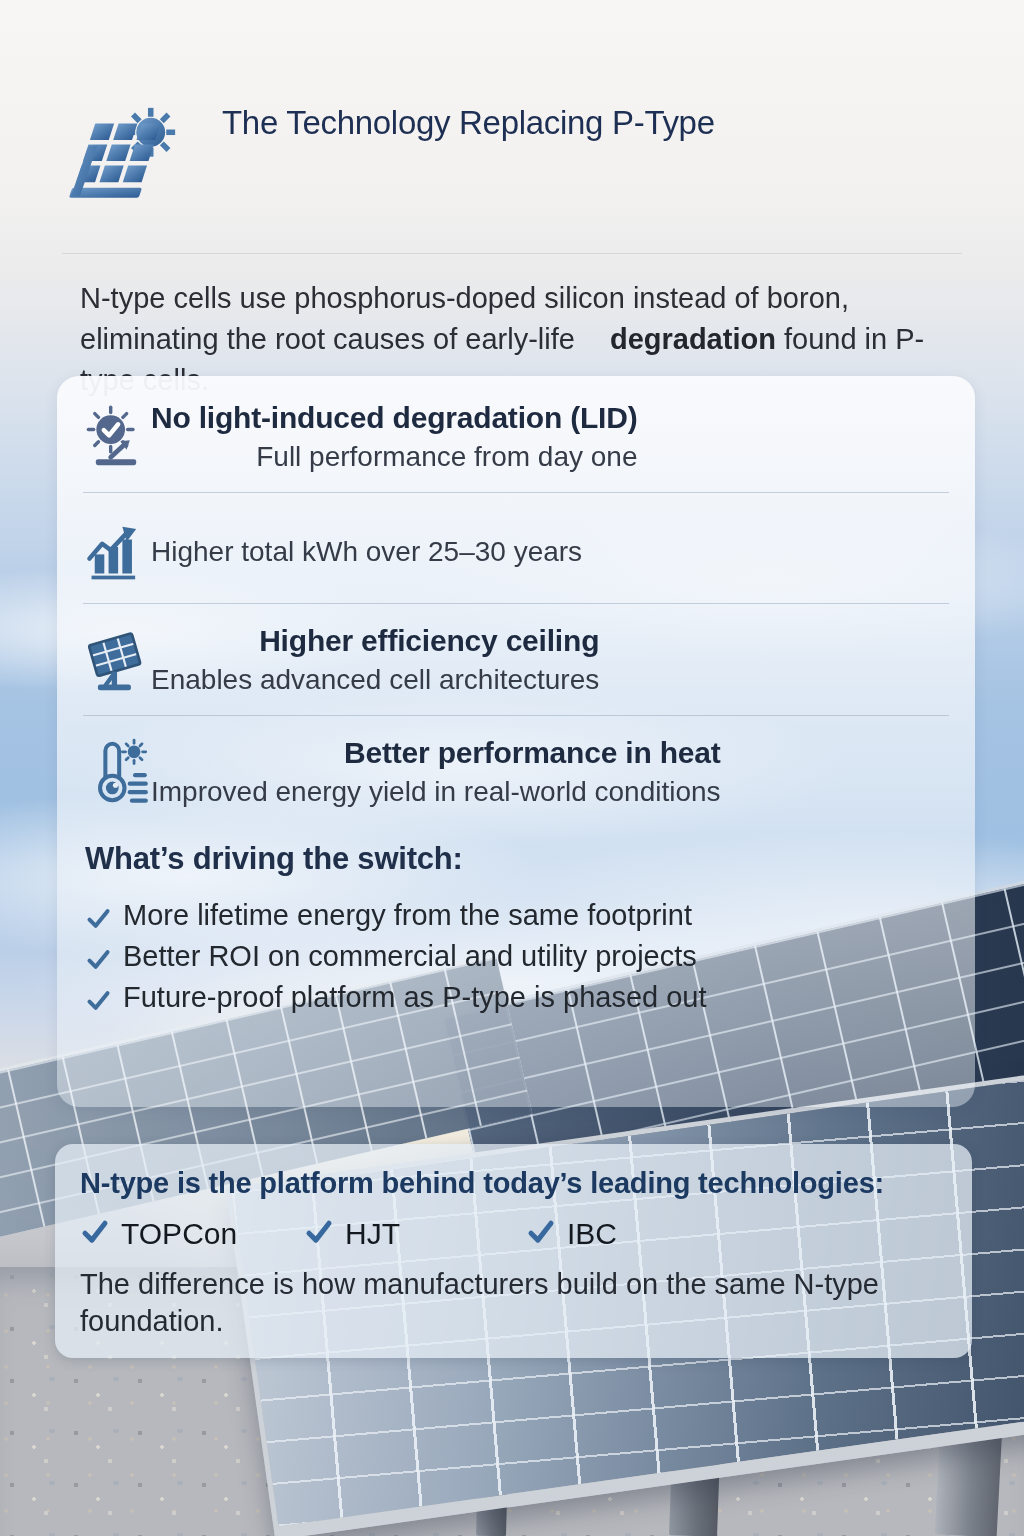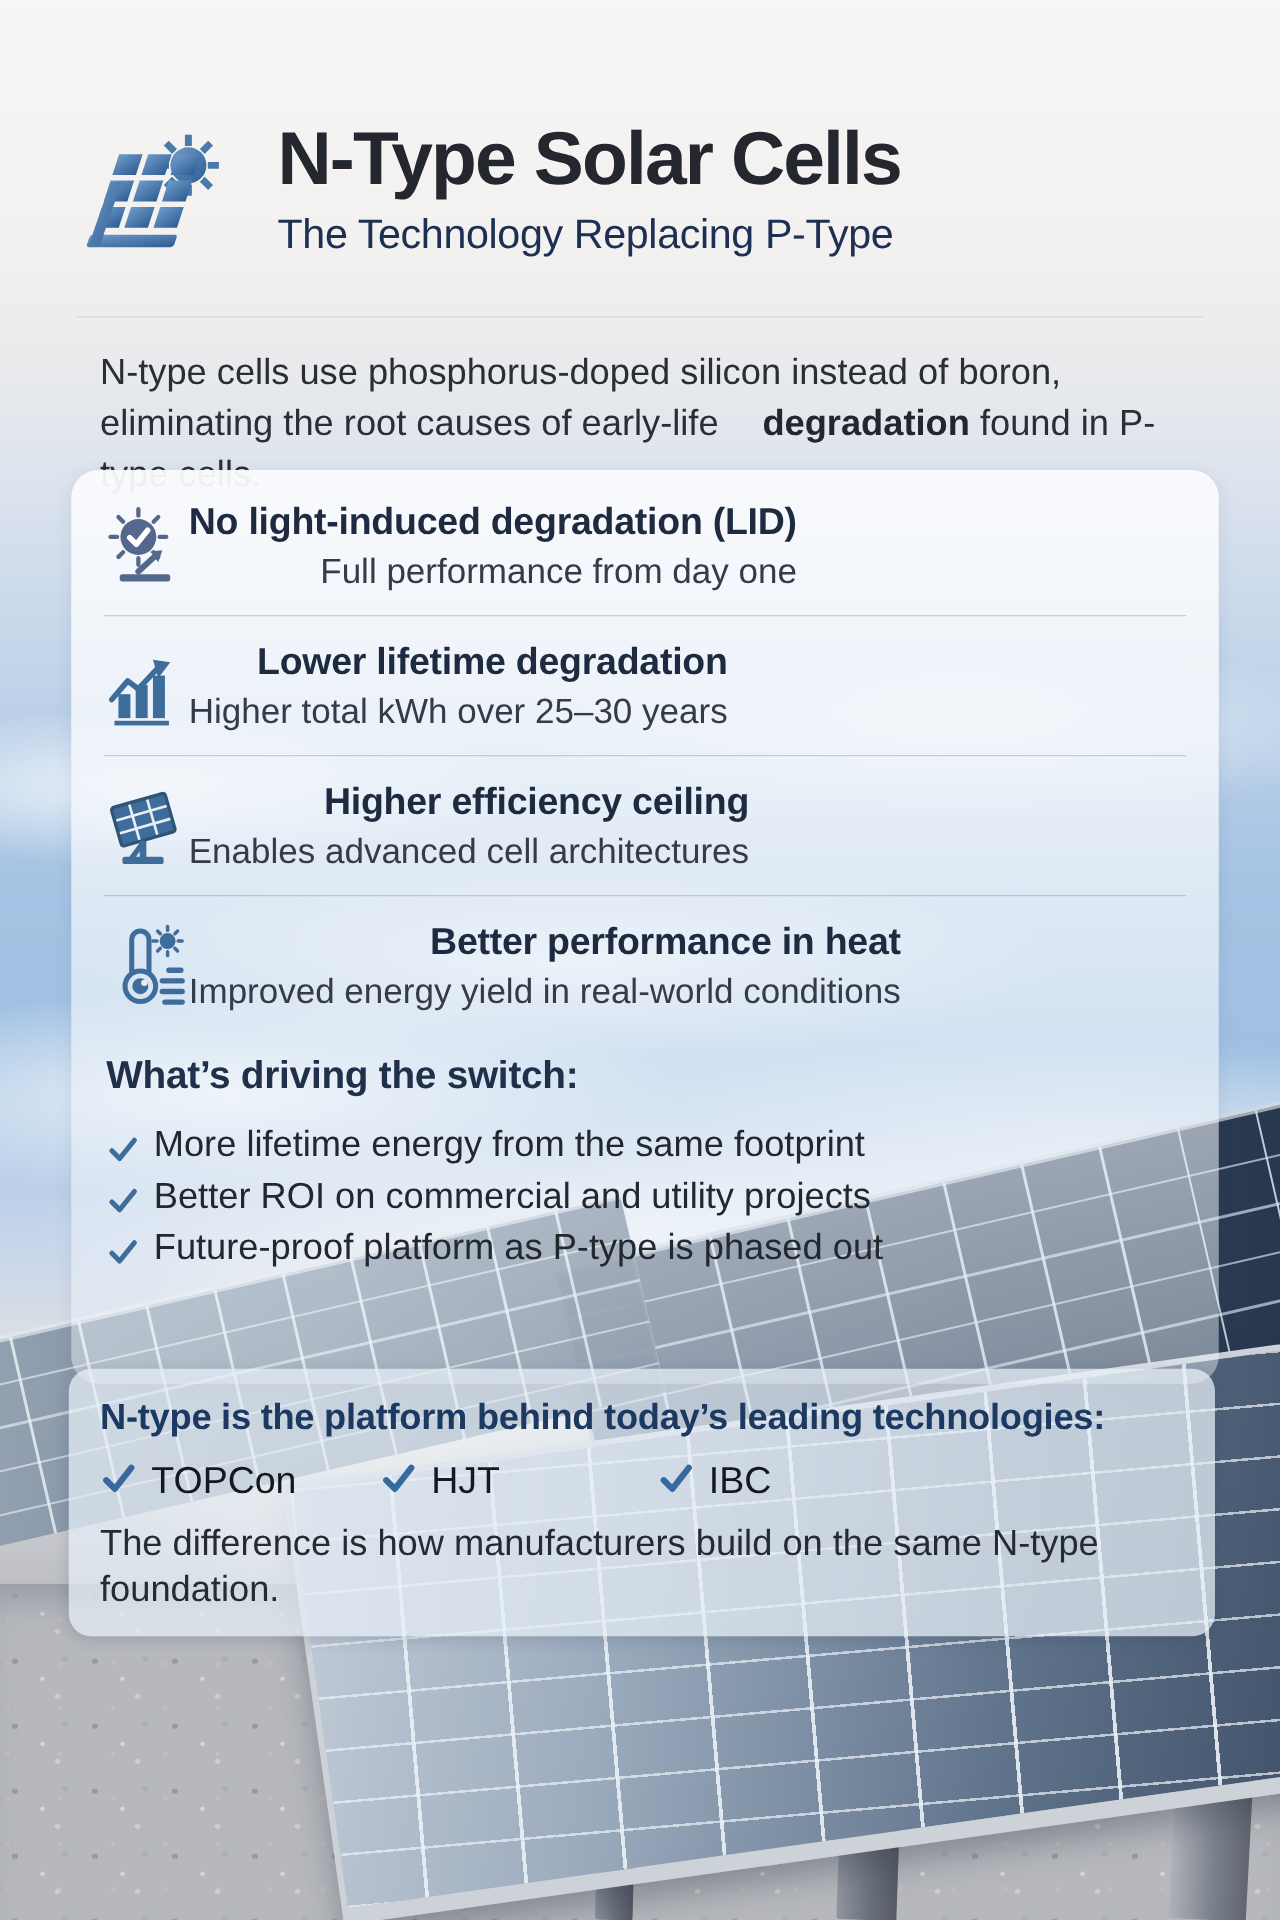--- a/index.html
+++ b/index.html
@@ -88,21 +88,21 @@
   .adv-icon{width:70px; height:70px; flex:none; display:flex; align-items:center; justify-content:center;}
   .adv-text{min-width:0;}
   .adv-title{font-size:30px; line-height:34px; font-weight:bold; color:#1d2a40; letter-spacing:-.2px;}
   .adv-sub{font-size:28px; line-height:31px; color:#353c48; margin-top:6px;}
   .adv-divider{height:1px; background:rgba(140,158,180,.45); margin:0 2px;}
   .switch-heading{font-size:31px; font-weight:bold; color:#20304a; margin:14px 0 0 4px; letter-spacing:-.2px;}
   .switch-list{margin:14px 0 0 4px;}
   .switch-row{display:flex; align-items:flex-end; gap:11px; height:41px;}
   .switch-row .txt{font-size:29px; color:#23282f;}
   
-  .card-bottom{position:absolute; left:55px; top:1095px; width:917px; height:214px; border-radius:18px;
+  .card-bottom{position:absolute; left:55px; top:1144px; width:917px; height:214px; border-radius:18px;
     background:rgba(230,237,245,.74); box-shadow:0 3px 12px rgba(40,55,80,.18);
     padding:22px 25px 0 25px; box-sizing:border-box;}
   .platform-heading{font-size:29px; line-height:34px; font-weight:bold; color:#1c3a61; letter-spacing:-.2px;}
   .tech-row{display:flex; align-items:center; margin-top:17px;}
   .tech{display:flex; align-items:flex-start; gap:11px;}
   .tech .txt{font-size:30px; color:#14181f;}
   .tech-1{width:224px;} .tech-2{width:222px;}
   .platform-note{font-size:29px; line-height:37px; color:#262b33; margin-top:15px; width:840px;}
 </style>
 </head>
@@ -150,21 +150,20 @@
           <rect x="21" y="19" width="17" height="15"></rect>
           <rect x="42" y="19" width="17" height="15"></rect>
         <rect x="0" y="38" width="17" height="15"></rect>
           <rect x="21" y="38" width="17" height="15"></rect>
           <rect x="42" y="38" width="17" height="15"></rect>
         <rect x="-2" y="58" width="63" height="9" rx="2"></rect>
       </g>
       <polygon points="24,42 32,42 16,88 8,88" fill="url(#lg)"></polygon>
     </svg>
     <div class="titles">
-      <div class="main-title">N-Type Solar Cells</div>
       <div class="sub-title">The Technology Replacing P-Type</div>
     </div>
   </div>
   <div class="header-divider"></div>
 
   <div class="intro"><span>N-type cells use phosphorus-doped silicon instead of boron, eliminating the root causes of early-life </span><b>degradation</b><span> found in P-type cells.</span></div>
 
   <div class="card-main">
     <div class="card-body">
 
@@ -200,21 +199,20 @@
           <svg width="68" height="68" viewBox="0 0 64 64">
             <rect x="12" y="38" width="9" height="18" fill="#3e6c9b"></rect>
             <rect x="25" y="31" width="9" height="25" fill="#3e6c9b"></rect>
             <rect x="38" y="24" width="9" height="32" fill="#3e6c9b"></rect>
             <rect x="9" y="58" width="41" height="3.5" fill="#3e6c9b"></rect>
             <path d="M7 42 L19 28 L27 34 L42 18" stroke="#3e6c9b" stroke-width="4.2" fill="none" stroke-linecap="round" stroke-linejoin="round"></path>
             <polygon points="38,12 51,14 42,26" fill="#3e6c9b"></polygon>
           </svg>
         </div>
         <div class="adv-text">
-          <div class="adv-title">Lower lifetime degradation</div>
           <div class="adv-sub">Higher total kWh over 25–30 years</div>
         </div>
       </div>
       <div class="adv-divider"></div>
 
       <div class="adv-item">
         <div class="adv-icon">
           <svg width="68" height="68" viewBox="0 0 64 64">
             <g transform="rotate(-16 31 28)">
               <rect x="10" y="12" width="42" height="30" rx="2" fill="#3e6c9b"></rect>

